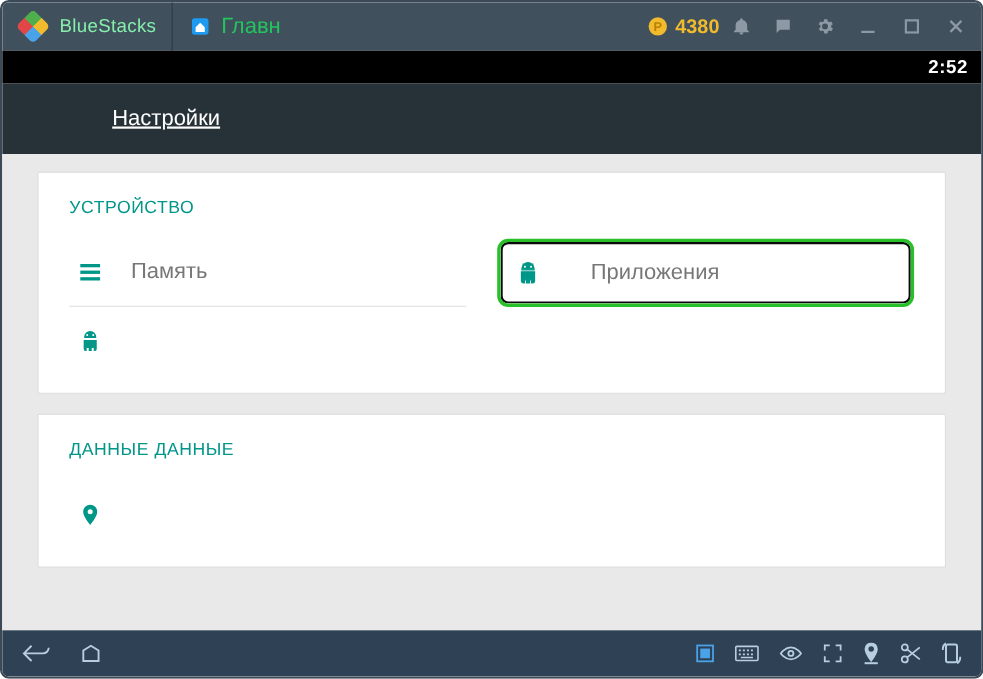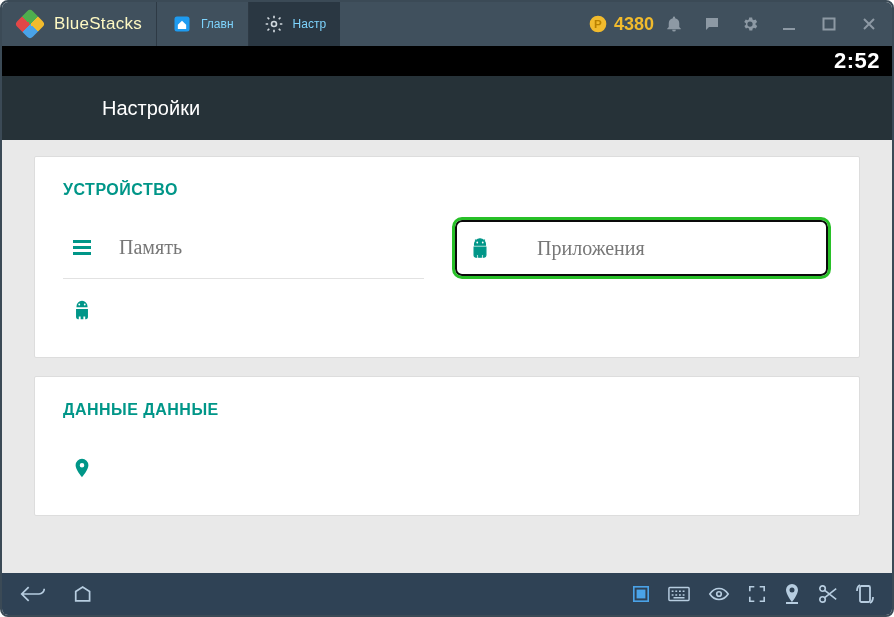--- a/index.html
+++ b/index.html
@@ -2,46 +2,46 @@
 <html><head>
 <meta charset="utf-8">
 <style>
   * { box-sizing: border-box; margin: 0; padding: 0; font-family: Arial, Helvetica, sans-serif; }
   body { background: #fff; }
   .window { width: 894px; height: 617px; border: 2px solid #3b4a56; border-radius: 8px; display: flex; flex-direction: column; overflow: hidden; background: #fff; }
 
   
   .titlebar { height: 44px; background: #40505d; display: flex; align-items: center; color: #b6c0c8; font-size: 16px; }
   .titlebar .logo-wrap { display: flex; align-items: center; gap: 10px; padding: 0 14px; }
-  .app-name { color: #fef9c3; font-size: 17px; letter-spacing: .3px; }
+  .app-name { color: #86efac; font-size: 17px; letter-spacing: .3px; }
   .tabs { display: flex; height: 100%; }
   .tab { display: flex; align-items: center; gap: 8px; padding: 0 14px; height: 100%; border-left: 1px solid #2e3a45; }
   .tab.active { background: #2a3742; }
-  .tab-label { color: #7dd3fc; font-size: 12px; max-width: 60px; overflow: hidden; white-space: nowrap; }
+  .tab-label { color: #22c55e; font-size: 20px; max-width: 60px; overflow: hidden; white-space: nowrap; }
   .title-spacer { flex: 1; }
   .coin-count { display: flex; align-items: center; gap: 6px; color: #f1bb2d; font-weight: bold; font-size: 18px; margin-right: 10px; }
   .ticon { width: 22px; height: 22px; display: flex; align-items: center; justify-content: center; color: #8d99a4; }
   .title-controls { display: flex; align-items: center; gap: 18px; padding-right: 12px; }
   .title-controls .ticon { width: 20px; }
   .winbtn { width: 22px; height: 22px; color: #8d99a4; display: flex; align-items: center; justify-content: center; }
 
   
-  .and-status { height: 30px; background: #000; color: #fff; display: flex; align-items: center; justify-content: flex-end; padding: 0 12px; font-size: 22px; font-weight: 600; letter-spacing: .5px; }
-
-  
-  .settings-header { height: 64px; background: #263238; color: #fff; display: flex; align-items: center; padding-left: 100px; font-size: 20px; }
+  .and-status { height: 30px; background: #000; color: #fff; display: flex; align-items: center; justify-content: flex-end; padding: 0 12px; font-size: 17px; font-weight: 600; letter-spacing: .5px; }
+
+  
+  .settings-header { height: 64px; background: #263238; color: #fff; display: flex; align-items: center; padding-left: 100px; font-size: 20px; text-decoration: underline; }
 
   
   .content { flex: 1; background: #e9e9e9; padding: 16px 32px 0 32px; display: flex; flex-direction: column; gap: 18px; overflow: hidden; }
   .card { background: #fff; border: 1px solid #ddd; border-radius: 2px; padding: 24px 28px 16px 28px; }
-  .section-title { color: #009688; font-size: 16px; font-weight: 700; letter-spacing: .5px; margin-bottom: 18px; }
+  .section-title { color: #009688; font-size: 16px; font-weight: 400; letter-spacing: .5px; margin-bottom: 18px; }
   .row { display: flex; gap: 28px; }
   .cell { flex: 1; display: flex; align-items: center; gap: 24px; height: 62px; border-bottom: 1px solid #e2e2e2; padding: 0 6px; }
   .cell.no-border { border-bottom: none; }
-  .cell-label { color: #777; font-size: 20px; font-family: Liberation Serif, serif; }
+  .cell-label { color: #777; font-size: 20px; }
   .cell .icon { width: 26px; height: 26px; color: #009688; display: flex; align-items: center; justify-content: center; }
   .cell.highlight { border: 3px solid #28c028; border-radius: 10px; box-shadow: inset 0 0 0 2px #0a0a0a; padding: 0 12px; gap: 44px; }
 
   
   .and-nav { height: 42px; background: #2f4255; display: flex; align-items: center; padding: 0 18px; gap: 28px; }
   .and-nav .nav-spacer { flex: 1; }
   .and-nav .nicon { color: #b7cde0; display: flex; align-items: center; justify-content: center; }
   .and-nav svg, .ticon svg, .icon svg, .winbtn svg { display:block; }
   .tray { display:flex; align-items:center; gap:18px; }
 
@@ -61,29 +61,20 @@
     </div>
     <div class="tabs">
       <div class="tab">
         <span class="ticon">
           <svg width="20" height="20" viewBox="0 0 24 24">
               <rect x="3" y="3" width="18" height="18" rx="3" fill="#1e9bf0"></rect>
               <path d="M7 13 L12 8 L17 13 V18 H7 Z" fill="#fff"></path>
             </svg>
         </span>
         <span class="tab-label">Главн</span>
-      </div>
-      <div class="tab active">
-        <span class="ticon">
-          <svg width="20" height="20" viewBox="0 0 24 24" fill="none" stroke="#cfd7dd" stroke-width="2">
-              <circle cx="12" cy="12" r="3"></circle>
-              <path d="M12 2v3M12 19v3M4.2 4.2l2.1 2.1M17.7 17.7l2.1 2.1M2 12h3M19 12h3M4.2 19.8l2.1-2.1M17.7 6.3l2.1-2.1"></path>
-            </svg>
-        </span>
-        <span class="tab-label">Настр</span>
       </div>
     </div>
     <div class="title-spacer"></div>
     <div class="coin-count">
       <svg width="20" height="20" viewBox="0 0 24 24">
           <circle cx="12" cy="12" r="10" fill="#f1bb2d"></circle>
           <text x="12" y="17" text-anchor="middle" font-size="14" font-weight="bold" fill="#b98200">P</text>
         </svg>
       <span>4380</span>
     </div>

